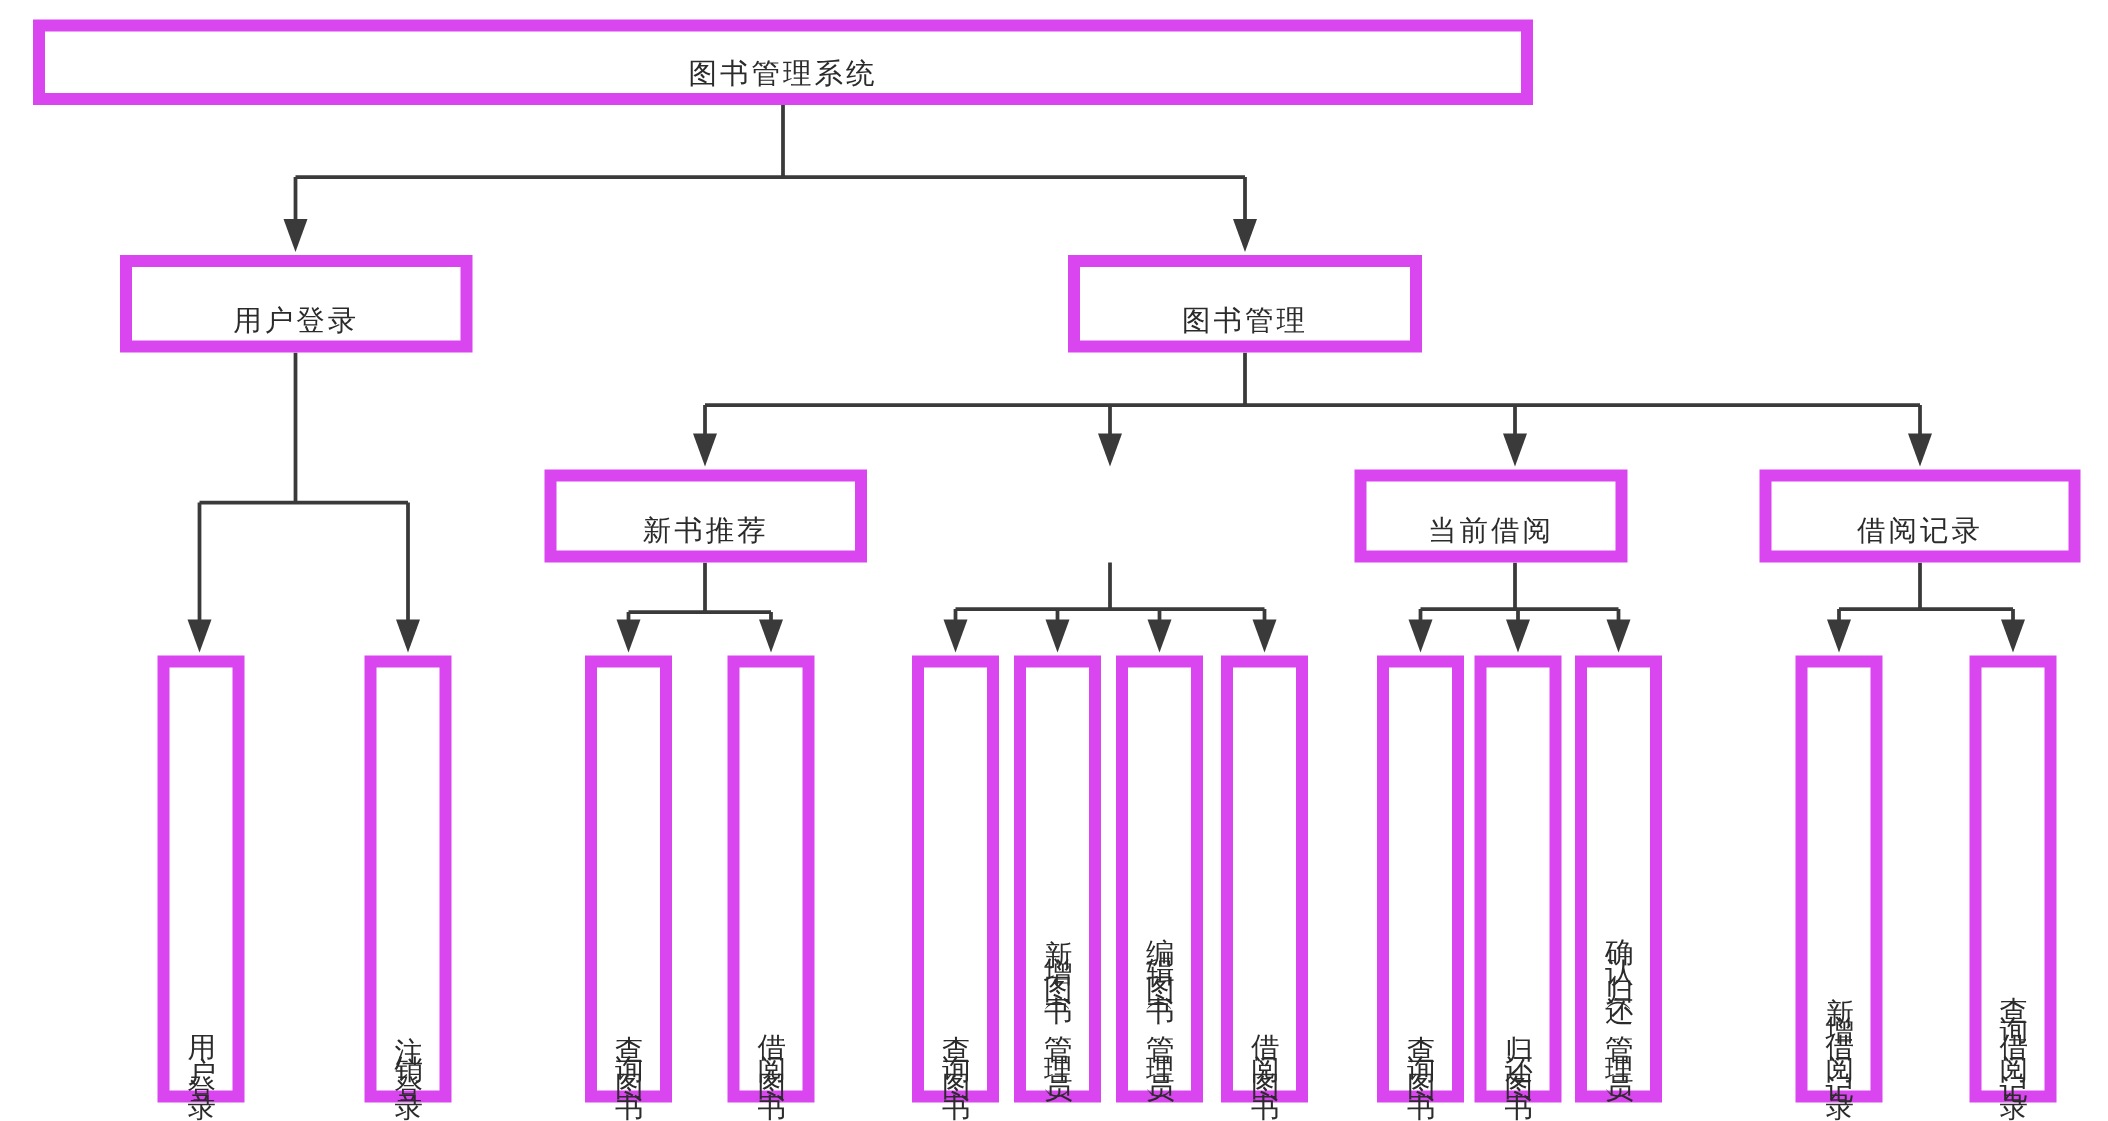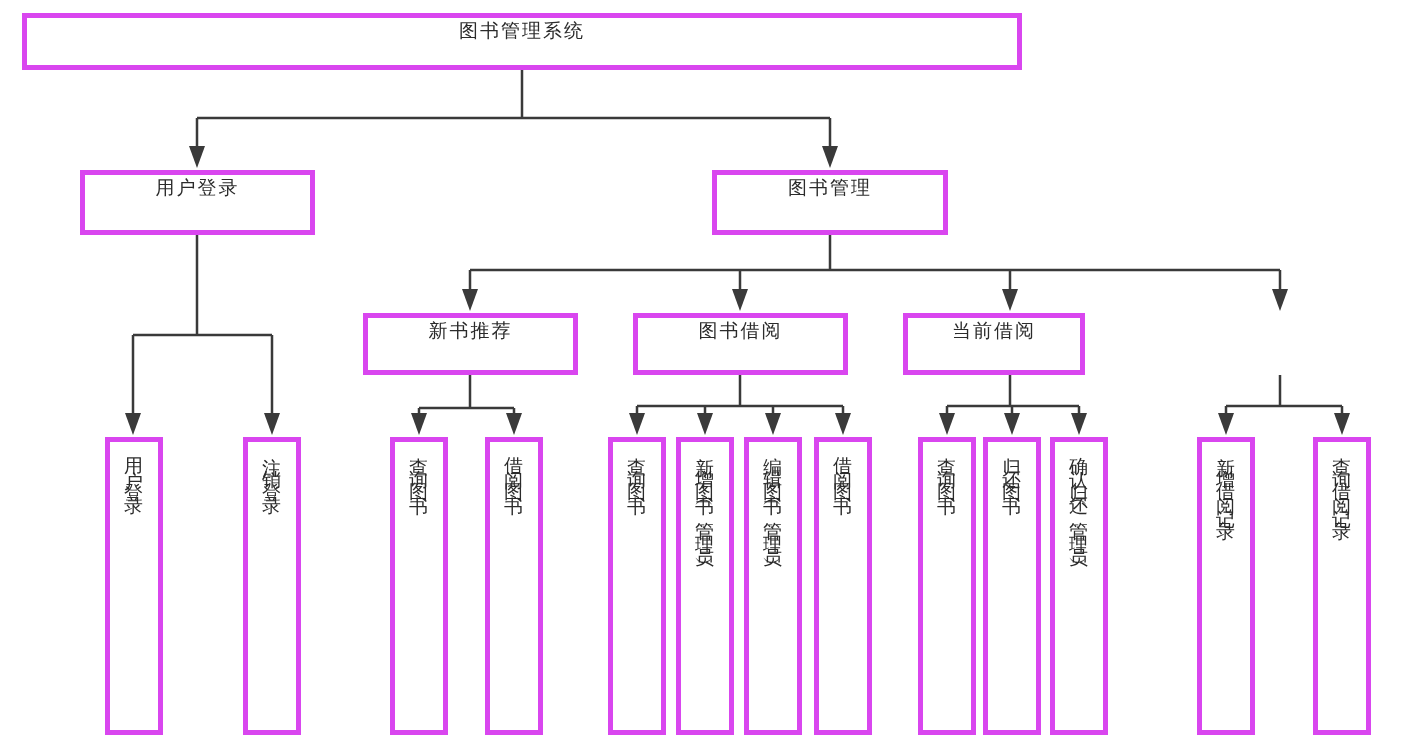--- a/index.html
+++ b/index.html
@@ -12,24 +12,24 @@
     overflow: hidden;
   }
   .connector-layer {
     position: absolute;
     left: 0; top: 0;
     width: 1405px; height: 747px;
   }
   .box {
     position: absolute;
     box-sizing: border-box;
-    border: 5px solid #d946ef;
+    border: 8px solid #d946ef;
     background: #ffffff;
     display: flex;
-    align-items: flex-start;
+    align-items: flex-end;
     justify-content: center;
     color: #2b2b2b;
   }
   .h-label {
     font-size: 19px;
     letter-spacing: 2px;
     white-space: nowrap;
   }
   .v-label {
     writing-mode: vertical-rl;
@@ -109,25 +109,25 @@
   <div class="box b-user-login">
     <span class="h-label">用户登录</span>
   </div>
   <div class="box b-new-rec">
     <span class="h-label">新书推荐</span>
   </div>
 
   <div class="box b-book-mgmt">
     <span class="h-label">图书管理</span>
   </div>
-  <div class="box b-book-borrow">
-    <span class="h-label">图书借阅</span>
-  </div>
   <div class="box b-cur-borrow">
     <span class="h-label">当前借阅</span>
+  </div>
+  <div class="box b-borrow-rec">
+    <span class="h-label">借阅记录</span>
   </div>
 
   <div class="box tall t-g1a">
     <span class="v-label">用户登录</span>
   </div>
   <div class="box tall t-g1b">
     <span class="v-label">注销登录</span>
   </div>
 
   <div class="box tall t-g2a">

